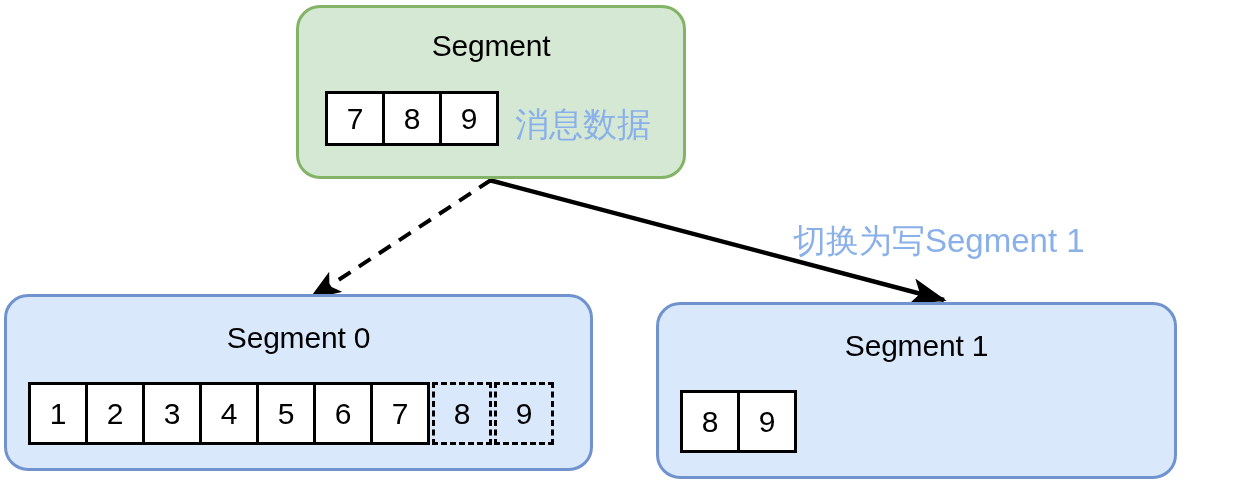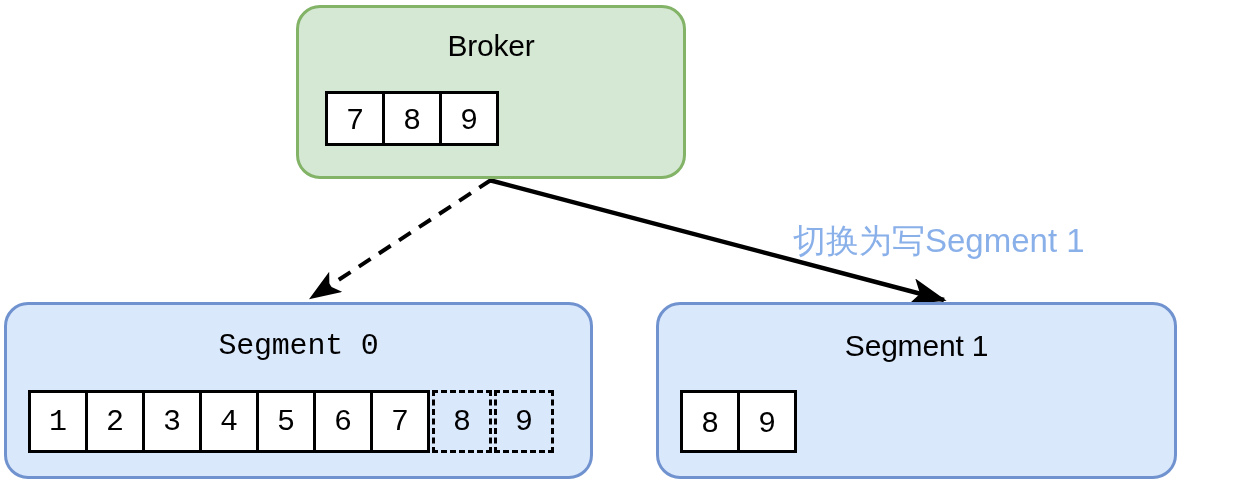--- a/index.html
+++ b/index.html
@@ -104,31 +104,32 @@
         <path d="M0,0 L8,3 L0,6 L1.9,3 Z" fill="#000000"></path>
       </marker>
     </defs>
 
     <line x1="491" y1="180" x2="311" y2="298" stroke="#000000" stroke-width="4" stroke-dasharray="14 10" marker-end="url(#arrowhead)"></line>
 
     <line x1="489" y1="180" x2="944" y2="300" stroke="#000000" stroke-width="4.5" marker-end="url(#arrowhead)"></line>
   </svg>
 
   <div class="node-box broker" style="left:296px; top:5px; width:390px; height:174px;">
-    <div class="node-title" style="top:21px;">Broker</div>
+    <div class="node-title" style="top:21px;">Segment</div>
 
     <div class="cells" style="left:26px; top:83px;">
       <div class="cell" style="width:60px;height:55px;">7</div>
       <div class="cell" style="width:60px;height:55px;">8</div>
       <div class="cell" style="width:60px;height:55px;">9</div>
     </div>
 
+    <div class="annotation" style="left:216px; top:99px; font-size:34px;">消息数据</div>
   </div>
 
-  <div class="node-box segment" style="left:4px; top:302px; width:589px; height:177px;font-family:Liberation Mono, monospace;">
+  <div class="node-box segment" style="left:4px; top:294px; width:589px; height:177px;">
     <div class="node-title" style="top:24px;">Segment 0</div>
 
     <div class="cells" style="left:21px; top:85px;">
       <div class="cell" style="width:60px;height:63px;">1</div>
       <div class="cell" style="width:60px;height:63px;">2</div>
       <div class="cell" style="width:60px;height:63px;">3</div>
       <div class="cell" style="width:60px;height:63px;">4</div>
       <div class="cell" style="width:60px;height:63px;">5</div>
       <div class="cell" style="width:60px;height:63px;">6</div>
       <div class="cell" style="width:60px;height:63px;">7</div>

